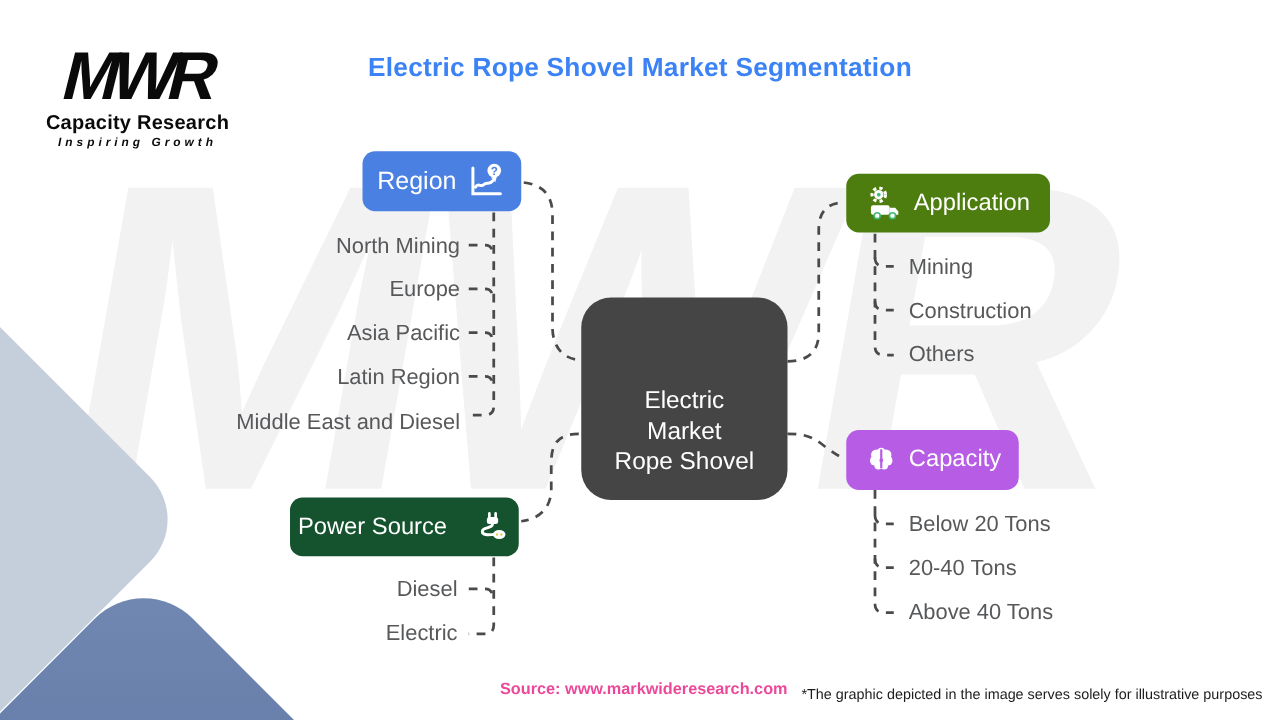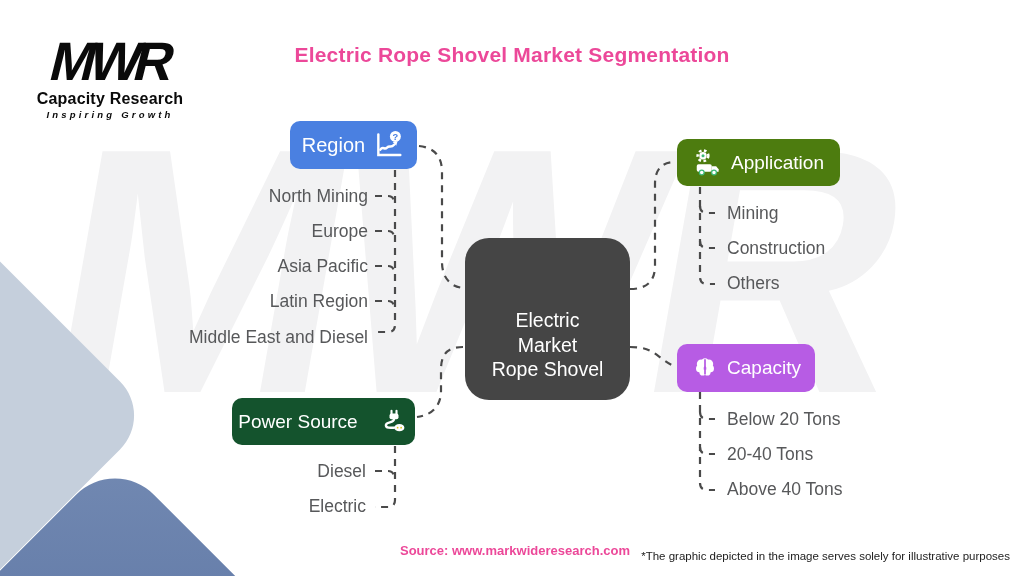--- a/index.html
+++ b/index.html
@@ -14,21 +14,21 @@
   .shape-dark{width:310px;height:310px;left:-40px;top:520px;border-radius:55px;
               background:linear-gradient(135deg,#7289b2,#4e689a);}
 
   
   .logo{position:absolute;left:30px;top:34px;width:160px;text-align:center;z-index:5;color:#0a0a0a;}
   .logo-mark{font-size:54px;font-weight:bold;line-height:1.02;letter-spacing:-6px;transform:skewX(-14deg);}
   .logo-name{font-size:16px;font-weight:bold;margin-top:1px;letter-spacing:.2px;}
   .logo-tagline{font-size:9.5px;font-weight:bold;letter-spacing:3.2px;margin-top:1px;font-style:italic;}
 
   .title{position:absolute;left:0;top:43px;width:1024px;text-align:center;font-size:21px;
-         font-weight:bold;color:#ec4899;z-index:5;letter-spacing:.2px;}
+         font-weight:bold;color:#3b82f6;z-index:5;letter-spacing:.2px;}
 
   
   .wires{position:absolute;left:0;top:0;z-index:3;}
   .wires path{fill:none;stroke:#4a4a4a;stroke-width:2.2;stroke-dasharray:7 6;stroke-linejoin:round;}
 
   
   .seg-node{position:absolute;display:flex;align-items:center;justify-content:center;gap:8px;
             color:#fff;border-radius:10px;z-index:4;}
   .seg-label{white-space:nowrap;}
   .node-region{left:290px;top:121px;width:127px;height:48px;font-size:20px;}

